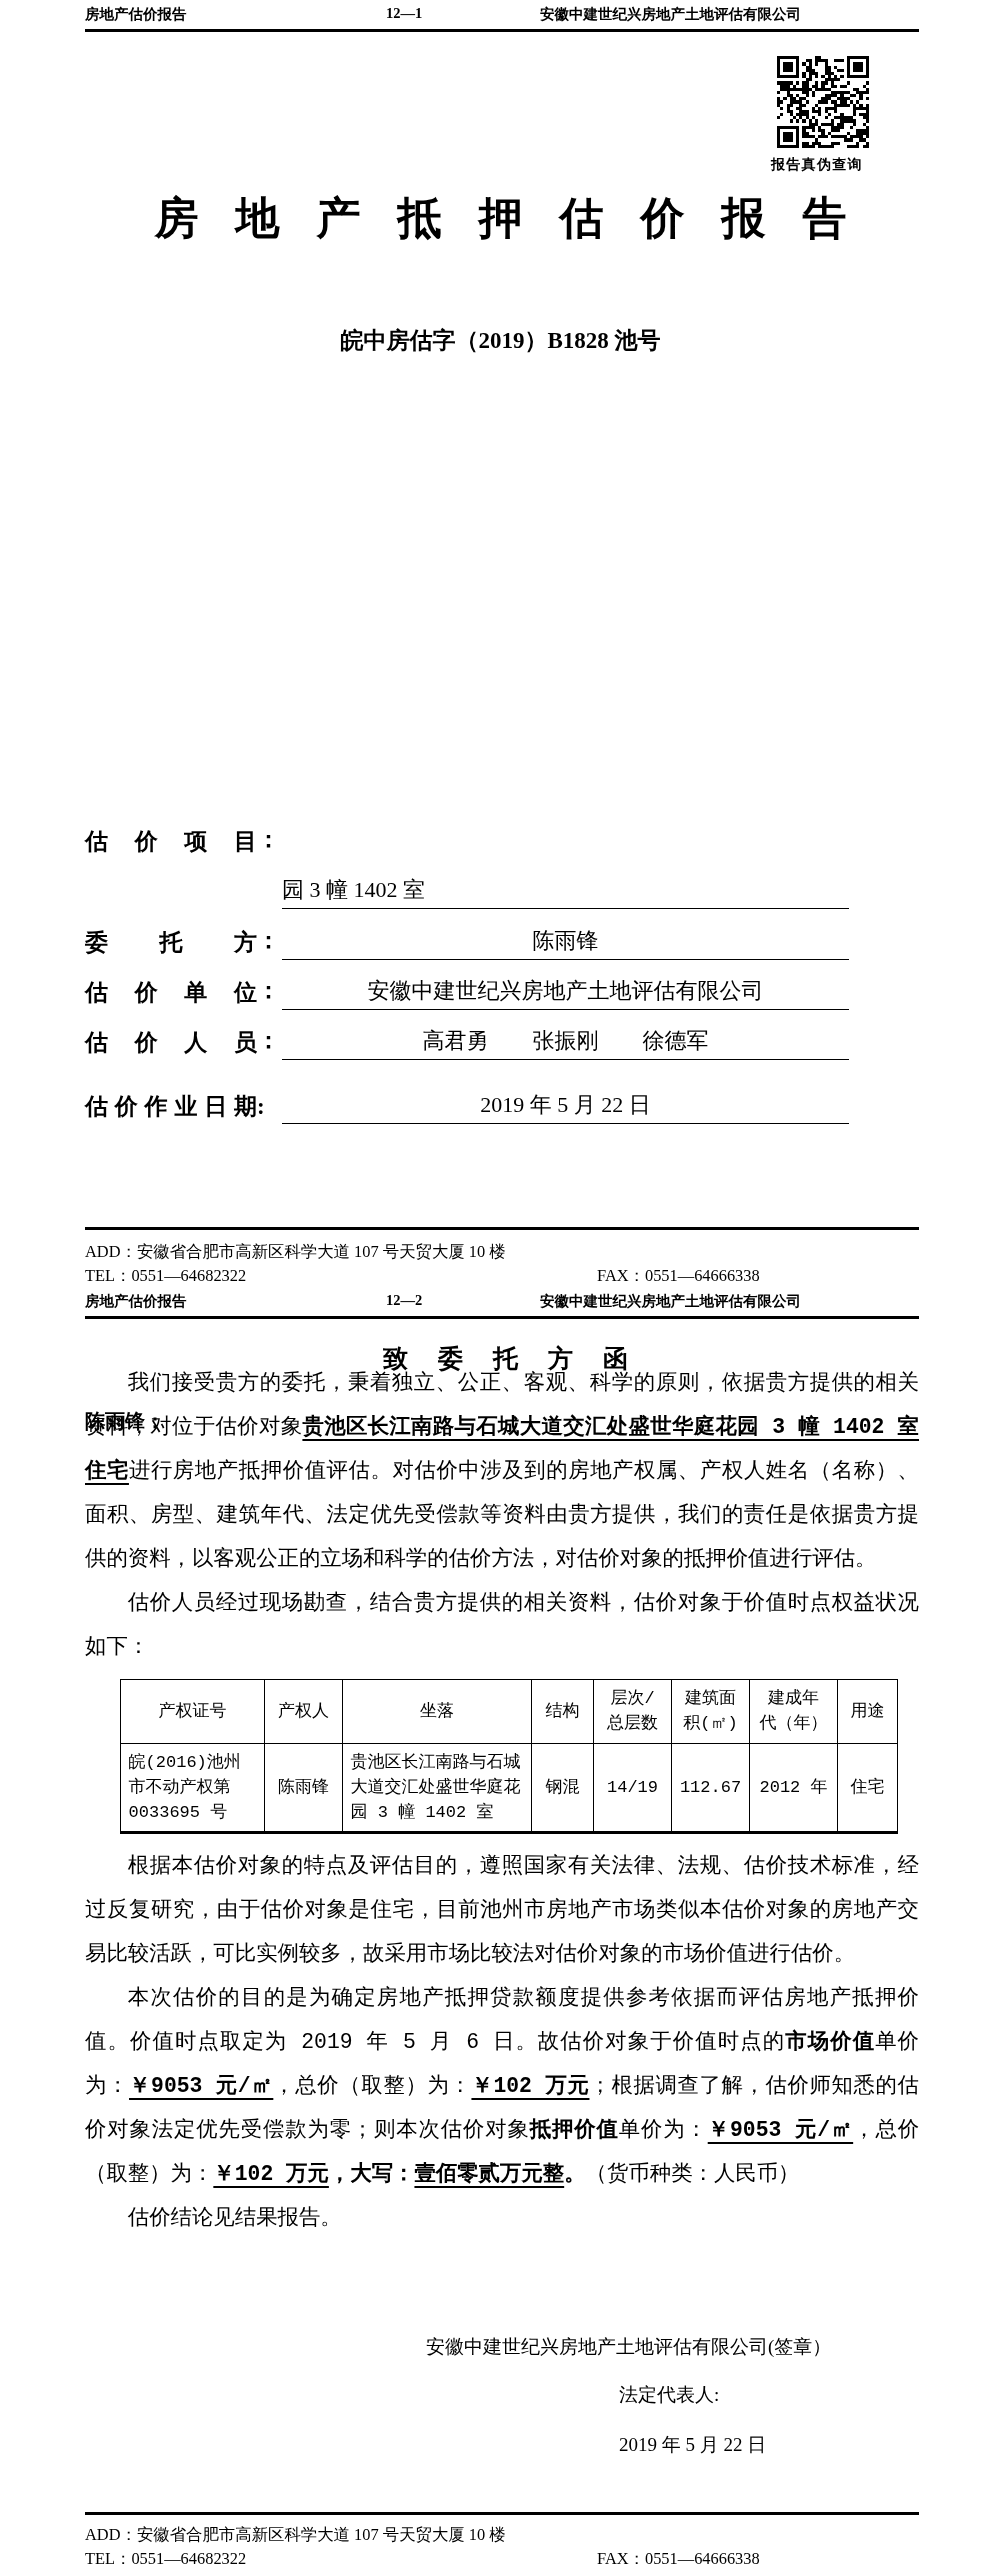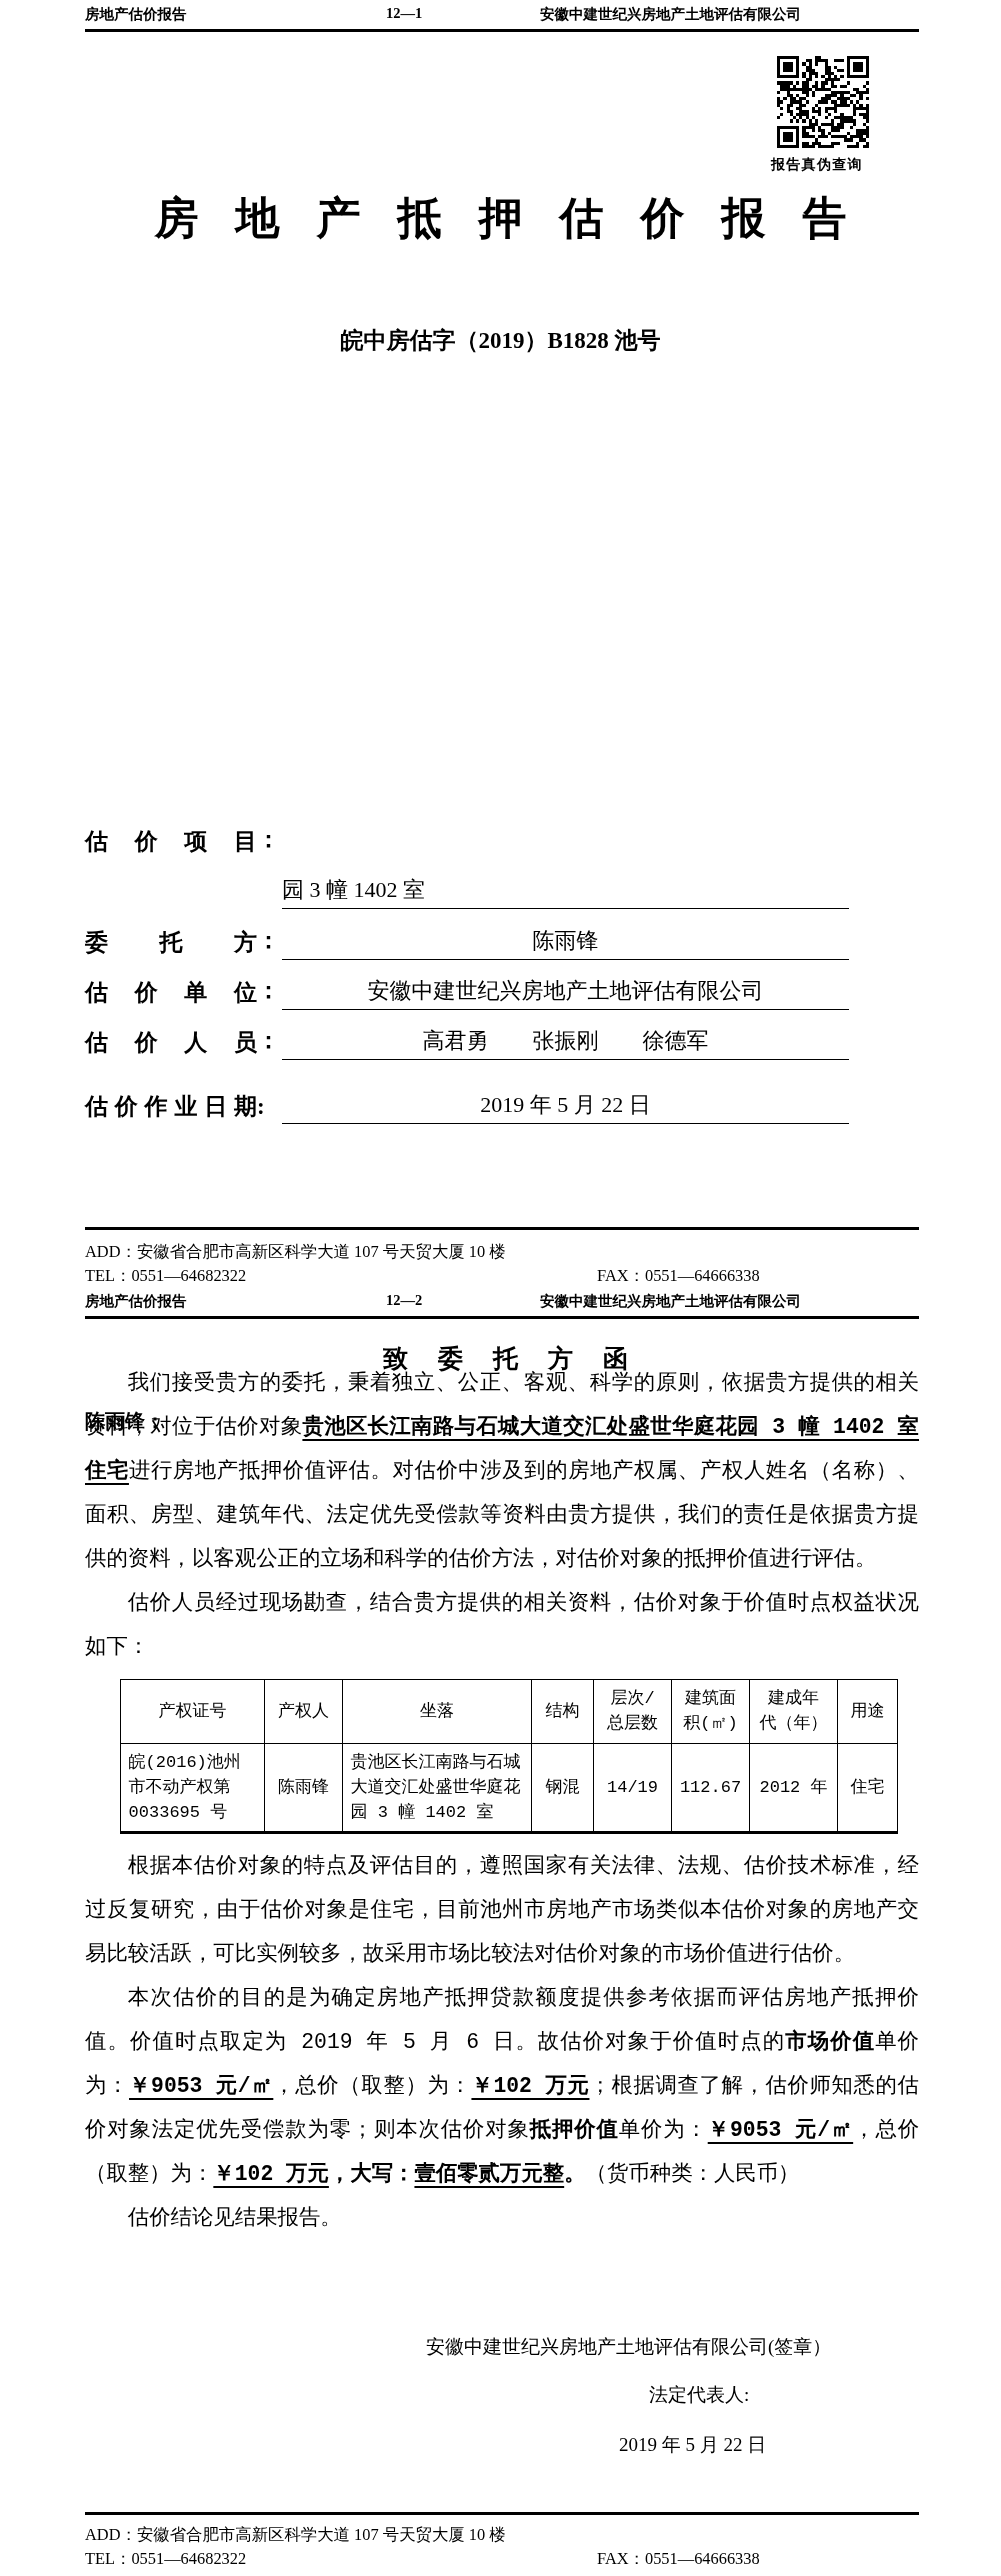--- a/index.html
+++ b/index.html
@@ -511,21 +511,21 @@
       </tr>
     </tbody>
       </table>
 
     <p class="body-p"><span>根据本估价对象的特点及评估目的，遵照国家有关法律、法规、估价技术标准，经过反复研究，由于估价对象是住宅，目前池州市房地产市场类似本估价对象的房地产交易比较活跃，可比实例较多，故采用市场比较法对估价对象的市场价值进行估价。</span></p>
     <p class="body-p"><span>本次估价的目的是为确定房地产抵押贷款额度提供参考依据而评估房地产抵押价值。价值时点取定为 2019 年 5 月 6 日。故估价对象于价值时点的</span><span class="b">市场价值</span><span>单价为：</span><span class="b u">￥9053 元/㎡</span><span>，总价（取整）为：</span><span class="b u">￥102 万元</span><span>；根据调查了解，估价师知悉的估价对象法定优先受偿款为零；则本次估价对象</span><span class="b">抵押价值</span><span>单价为：</span><span class="b u">￥9053 元/㎡</span><span>，总价（取整）为：</span><span class="b u">￥102 万元</span><span class="b">，</span><span class="b">大写：</span><span class="b u">壹佰零贰万元整</span><span class="b">。</span><span>（货币种类：人民币）</span></p>
     <p class="body-p"><span>估价结论见结果报告。</span></p>
   </div>
 
   <div class="abs sig-line" style="left:426px; top:2334px;">安徽中建世纪兴房地产土地评估有限公司(签章）</div>
-  <div class="abs sig-line" style="left:649px; top:2382px;">法定代表人:</div>
+  <div class="abs sig-line" style="left:619px; top:2382px;">法定代表人:</div>
   <div class="abs sig-line" style="left:619px; top:2432px;">2019 年 5 月 22 日</div>
 
   <div class="abs rule-thick" style="left:85px; top:2512px; width:834px;"></div>
   <div class="abs footer-line" style="left:85px; top:2524px;">ADD：安徽省合肥市高新区科学大道 107 号天贸大厦 10 楼</div>
   <div class="abs footer-line" style="left:85px; top:2548px;">TEL：0551—64682322</div>
   <div class="abs footer-line" style="left:597px; top:2548px;">FAX：0551—64666338</div>
 
 </div>
 
 

